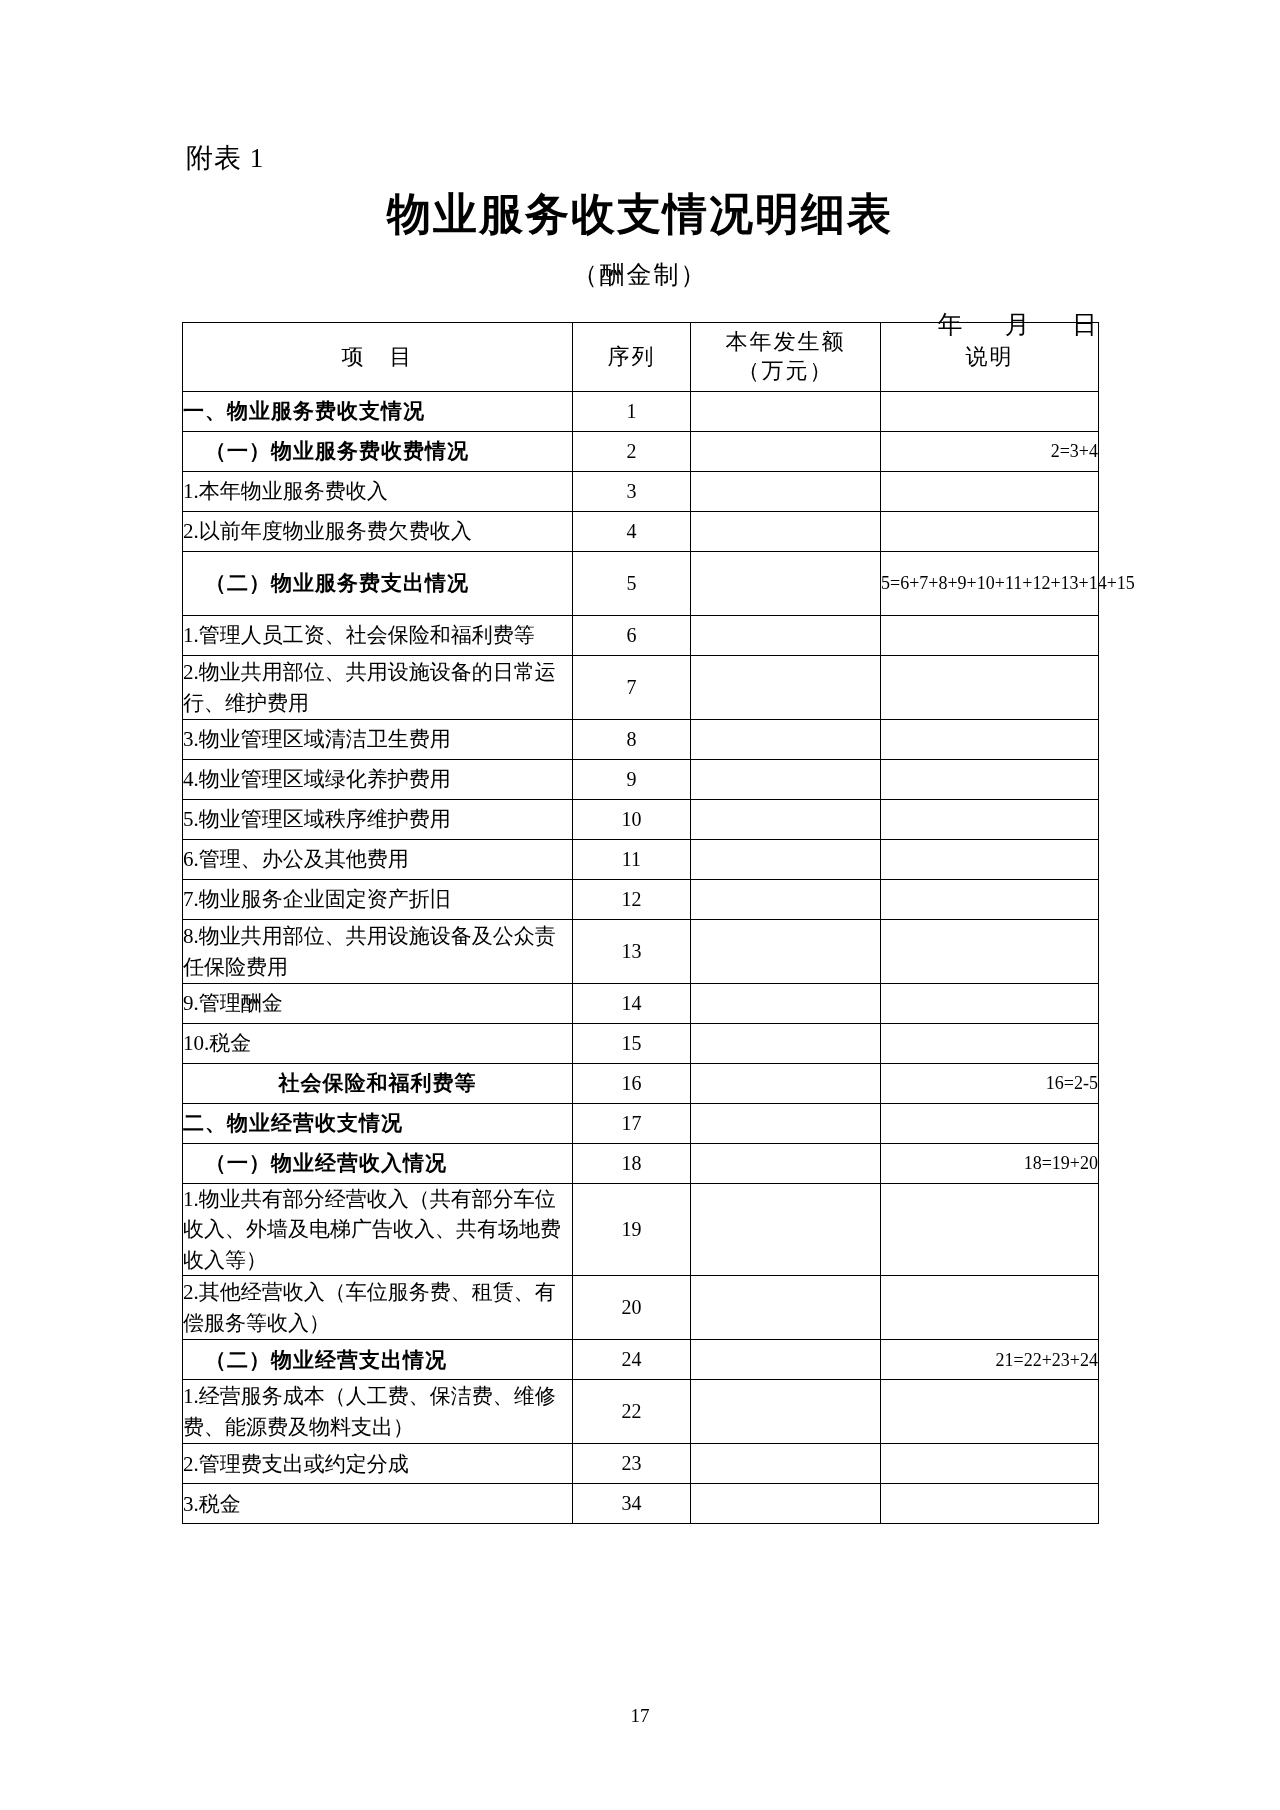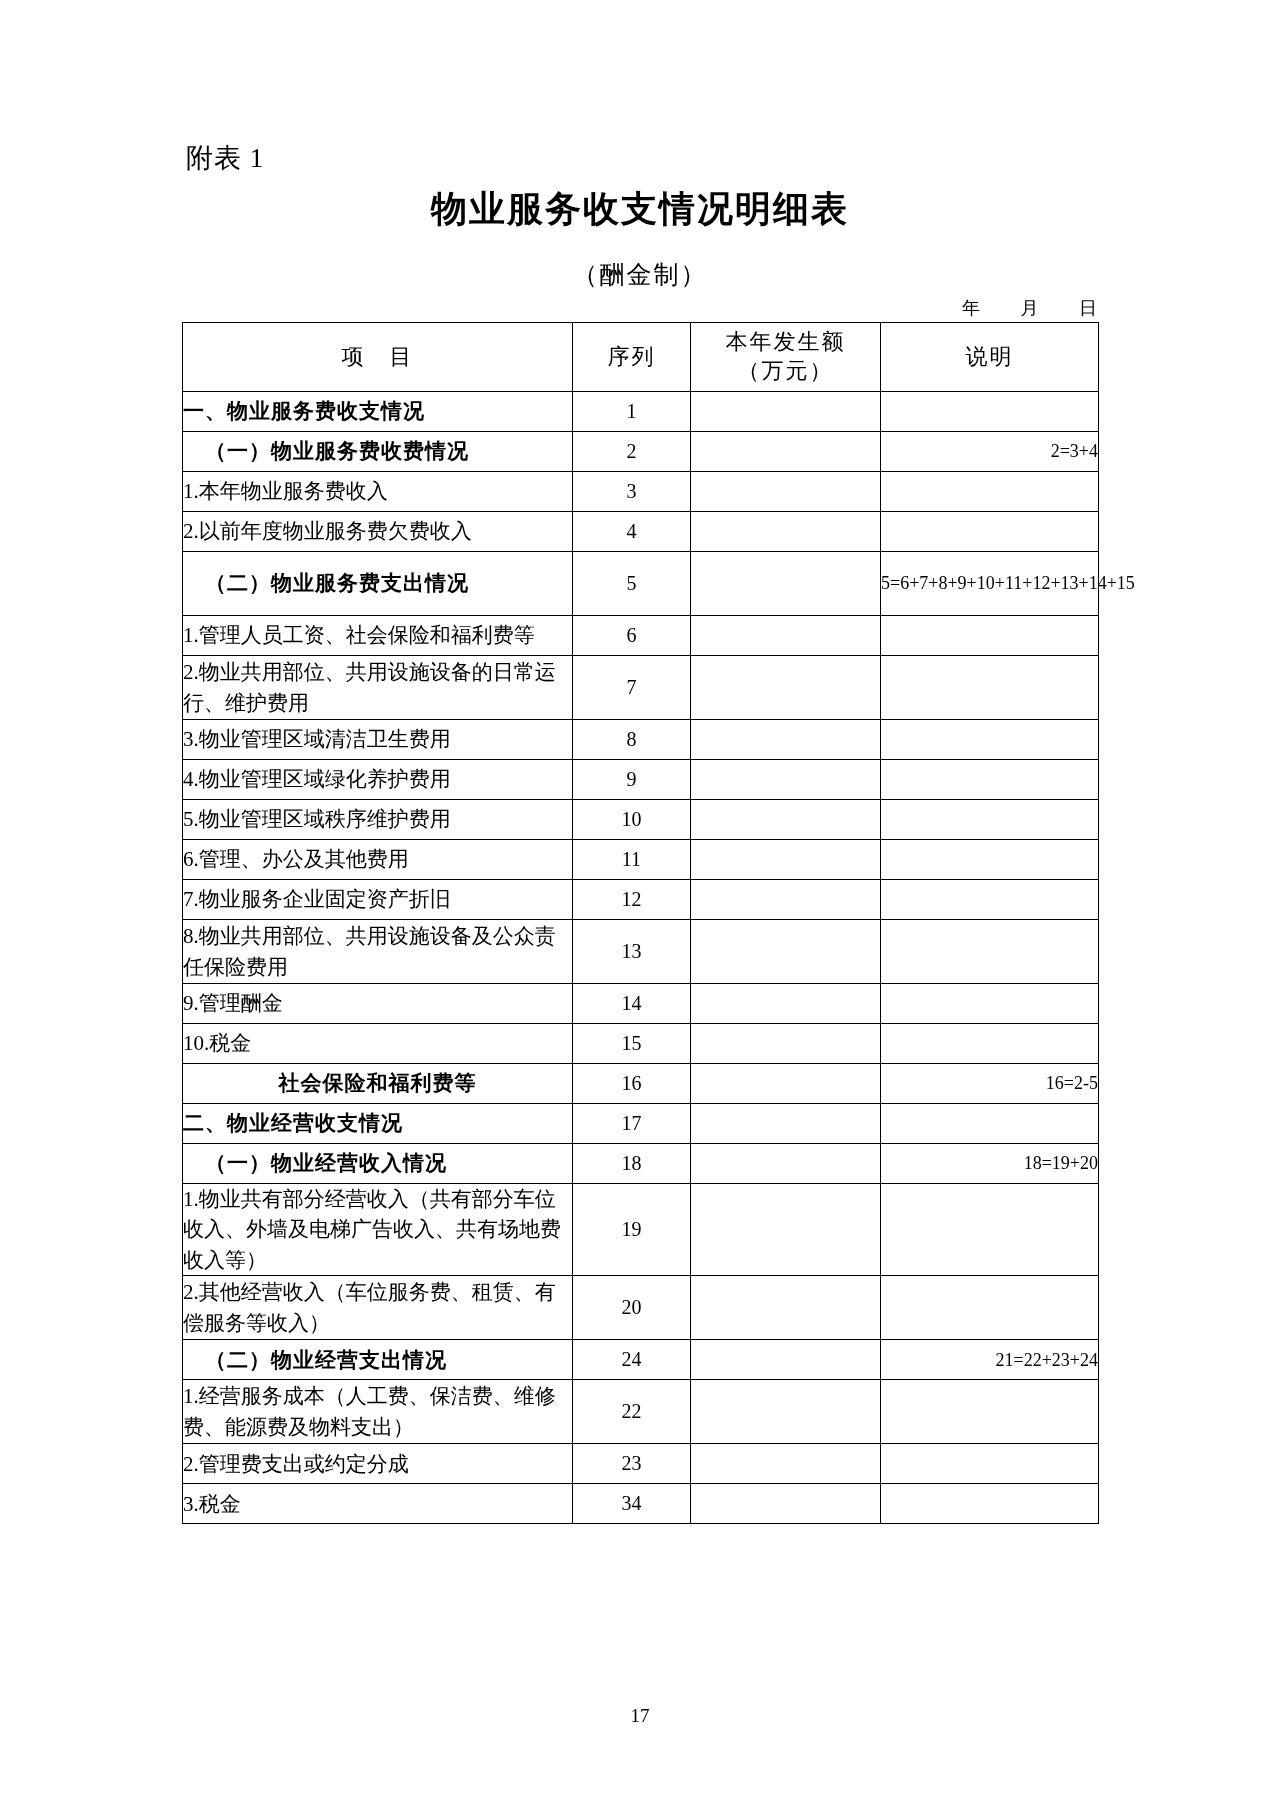--- a/index.html
+++ b/index.html
@@ -28,40 +28,40 @@
     font-size: 27px;
     font-family: "Liberation Serif", "DejaVu Serif", serif;
     letter-spacing: 1px;
   }
   .doc-title {
     position: absolute;
     left: 0;
     right: 0;
     top: 185px;
     text-align: center;
-    font-size: 36px;
+    font-size: 44px;
     font-weight: bold;
     font-family: Liberation Serif, serif;
     letter-spacing: 2px;
   }
   .doc-subtitle {
     position: absolute;
     left: 0;
     right: 0;
     top: 258px;
     text-align: center;
     font-size: 25px;
     font-family: "Liberation Serif", "DejaVu Serif", serif;
     letter-spacing: 2px;
   }
   .date-line {
     position: absolute;
     right: 182px;
-    top: 296px;
-    font-size: 18px;
+    top: 308px;
+    font-size: 25px;
     letter-spacing: 1px;
     font-family: "Liberation Serif", "DejaVu Serif", serif;
   }
   .date-line span {
     display: inline-block;
     margin-left: 34px;
   }
   .date-line span:first-child { margin-left: 0; }
 
   table.sheet {

